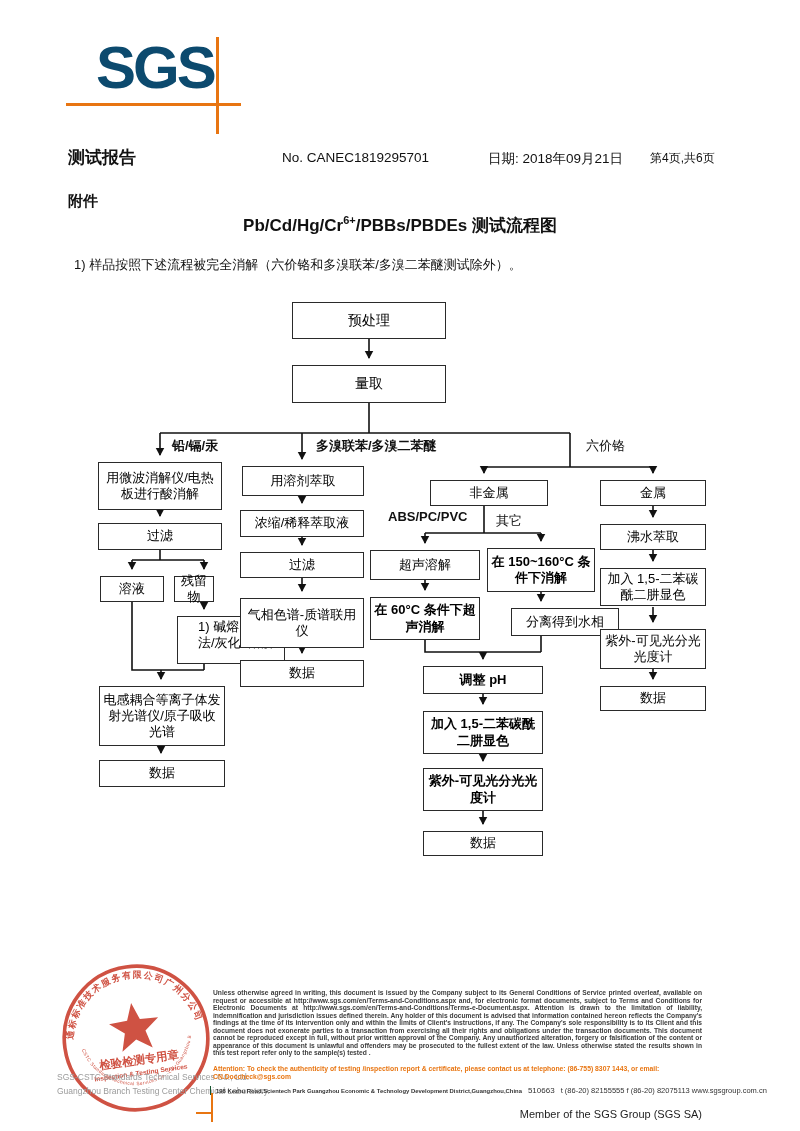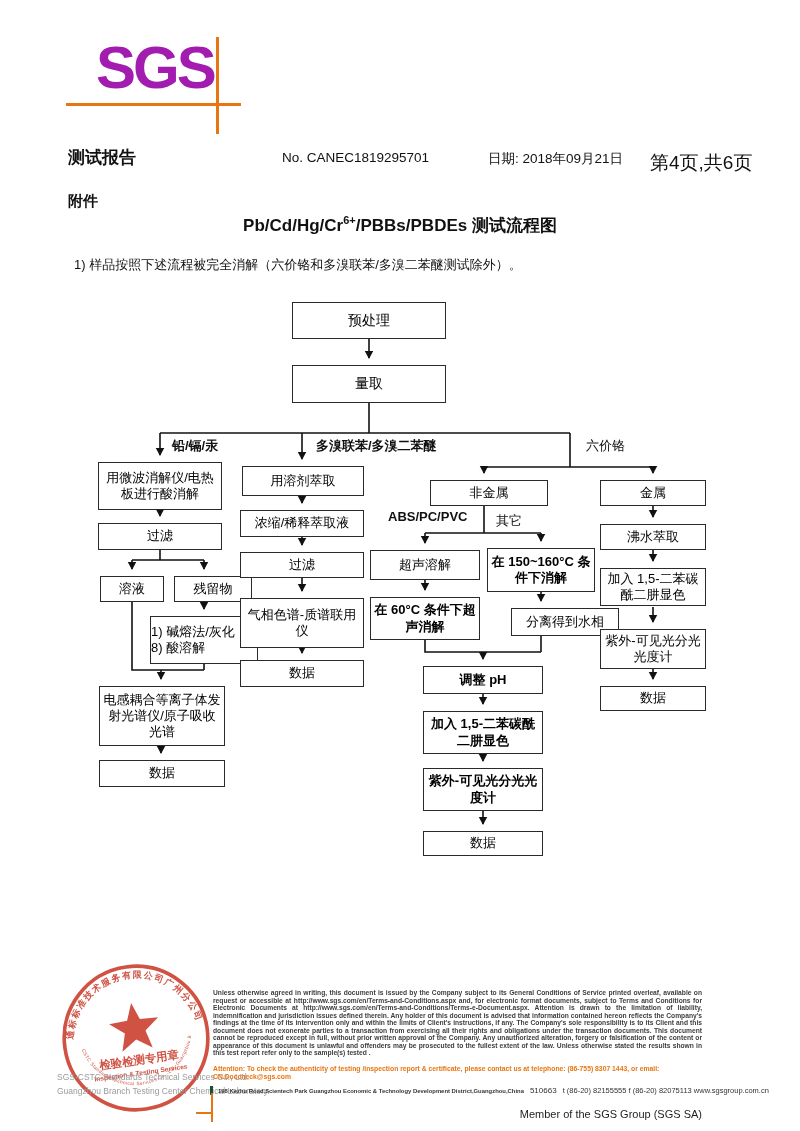--- a/index.html
+++ b/index.html
@@ -3,59 +3,59 @@
 <meta charset="utf-8">
 <style>
   html,body{margin:0;padding:0;}
   body{
     width:800px;height:1131px;position:relative;background:#ffffff;
     font-family:"Liberation Sans",sans-serif;color:#111;overflow:hidden;
   }
   
   .logo-text{
     position:absolute;left:96px;top:38px;font-size:60px;font-weight:bold;
-    color:#a21caf;letter-spacing:-3px;line-height:1;font-family:"Liberation Sans",sans-serif;
+    color:#0c4a6e;letter-spacing:-3px;line-height:1;font-family:"Liberation Sans",sans-serif;
   }
   .orange-h{position:absolute;left:66px;top:103px;width:175px;height:3px;background:#e87511;}
   .orange-v{position:absolute;left:216px;top:37px;width:3px;height:97px;background:#e87511;}
   .report-title{position:absolute;left:68px;top:146px;font-size:17px;font-weight:bold;}
   .report-no{position:absolute;left:282px;top:150px;font-size:13.5px;}
   .report-date{position:absolute;left:488px;top:150px;font-size:13.5px;}
-  .report-page{position:absolute;left:650px;top:150px;font-size:19px;}
+  .report-page{position:absolute;left:650px;top:150px;font-size:12px;}
   .attachment{position:absolute;left:68px;top:192px;font-size:15px;font-weight:bold;}
   .flow-title{position:absolute;left:0;top:214px;width:800px;text-align:center;
     font-size:17px;font-weight:bold;}
   .flow-title sup{font-size:11px;}
   .note{position:absolute;left:74px;top:256px;font-size:13px;}
   
   .box{
     position:absolute;border:1.5px solid #2a2a2a;background:#fff;
     display:flex;align-items:center;justify-content:center;text-align:center;
     font-size:13px;line-height:1.25;color:#000;box-sizing:border-box;padding:2px 3px;
   }
   .box.bold{font-weight:bold;}
   .box.big{font-size:14px;}
-  .box.listy{flex-direction:column;align-items:flex-start;justify-content:center;
-    text-align:left;padding-left:0;}
+  .box.listy{flex-direction:row;align-items:flex-start;justify-content:center;
+    text-align:left;padding-left:20px;margin-left:27px;}
   .elabel{position:absolute;font-size:13px;font-weight:bold;white-space:nowrap;}
   .elabel.normal{font-weight:normal;}
   #connectors{position:absolute;left:0;top:0;width:800px;height:1131px;pointer-events:none;}
   
   .stamp{position:absolute;left:58px;top:960px;width:156px;height:156px;
     transform:rotate(-8deg);opacity:.92;}
   .stamp-caption{position:absolute;font-size:8.5px;color:#9b9b9b;white-space:nowrap;}
   .disclaimer{
     position:absolute;left:213px;top:989px;width:489px;font-size:6.7px;line-height:7.5px;
     text-align:justify;color:#3d3d3d;font-weight:bold;
   }
   .attention{
     position:absolute;left:213px;top:1065px;width:489px;font-size:6.8px;line-height:7.6px;
     color:#e87511;font-weight:bold;
   }
-  .addr-block{position:absolute;left:210px;top:1086px;width:500px;border-left:3px solid #14532d;
+  .addr-block{position:absolute;left:210px;top:1086px;width:500px;border-left:1px solid #14532d;
     padding-left:5px;}
   .addr-row1{display:flex;align-items:baseline;gap:6px;white-space:nowrap;}
   .addr-en{font-size:5.9px;color:#333;font-weight:bold;}
   .addr-zip{font-size:8px;color:#333;}
   .addr-contact{font-size:7.5px;color:#333;}
   .addr-row2{display:flex;align-items:baseline;gap:18px;white-space:nowrap;margin-top:3px;}
   .addr-cn{font-size:9px;font-weight:bold;color:#222;}
   .reg-v{position:absolute;left:211px;top:1093px;width:2px;height:29px;background:#e87511;}
   .reg-h{position:absolute;left:196px;top:1112px;width:17px;height:2px;background:#e87511;}
   .member{position:absolute;left:420px;top:1108px;width:282px;text-align:right;
@@ -131,21 +131,21 @@
 
 <div class="elabel" style="left:172px;top:437px">铅/镉/汞</div>
 <div class="elabel" style="left:316px;top:437px">多溴联苯/多溴二苯醚</div>
 <div class="elabel normal" style="left:586px;top:437px">六价铬</div>
 <div class="elabel" style="left:388px;top:509px">ABS/PC/PVC</div>
 <div class="elabel normal" style="left:496px;top:512px">其它</div>
 
 <div class="box" style="left:98px;top:462px;width:124px;height:48px">用微波消解仪/电热板进行酸消解</div>
 <div class="box" style="left:98px;top:523px;width:124px;height:27px">过滤</div>
 <div class="box" style="left:100px;top:576px;width:64px;height:26px">溶液</div>
-<div class="box" style="left:174px;top:576px;width:78px;height:26px">残留物</div>
+<div class="box" style="left:174px;top:576px;width:40px;height:26px">残留物</div>
 <div class="box listy" style="left:150px;top:616px;width:108px;height:48px">
   <div>1) 碱熔法/灰化</div>
   <div>8) 酸溶解</div>
 </div>
 <div class="box" style="left:99px;top:686px;width:126px;height:60px">电感耦合等离子体发射光谱仪/原子吸收光谱</div>
 <div class="box" style="left:99px;top:760px;width:126px;height:27px">数据</div>
 
 <div class="box" style="left:242px;top:466px;width:122px;height:30px">用溶剂萃取</div>
 <div class="box" style="left:240px;top:510px;width:124px;height:27px">浓缩/稀释萃取液</div>
 <div class="box" style="left:240px;top:552px;width:124px;height:26px">过滤</div>

